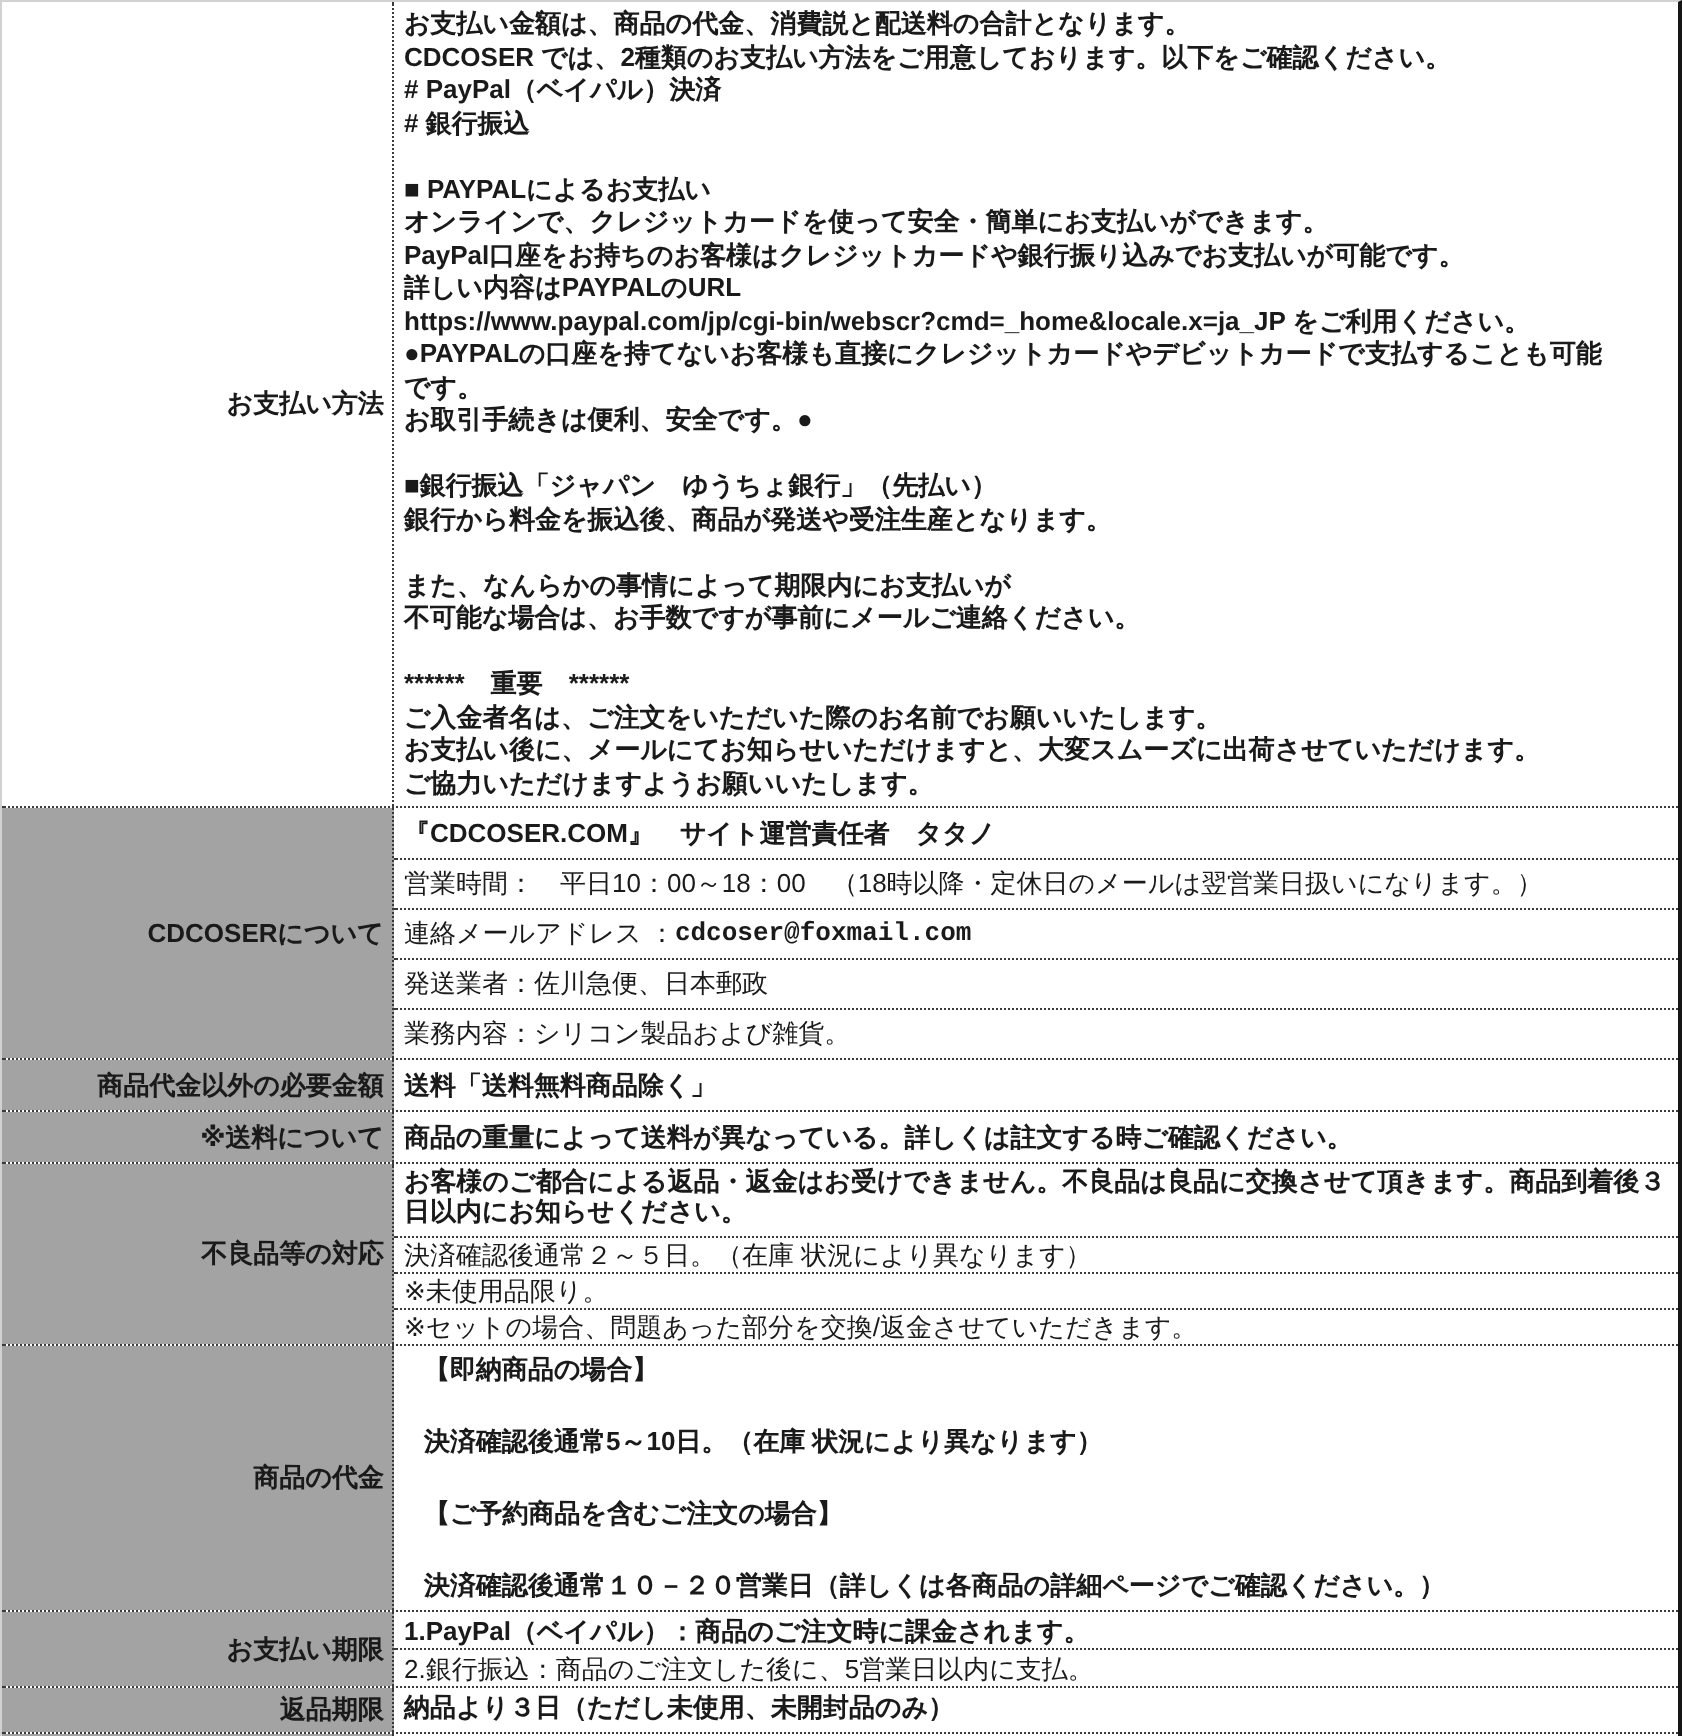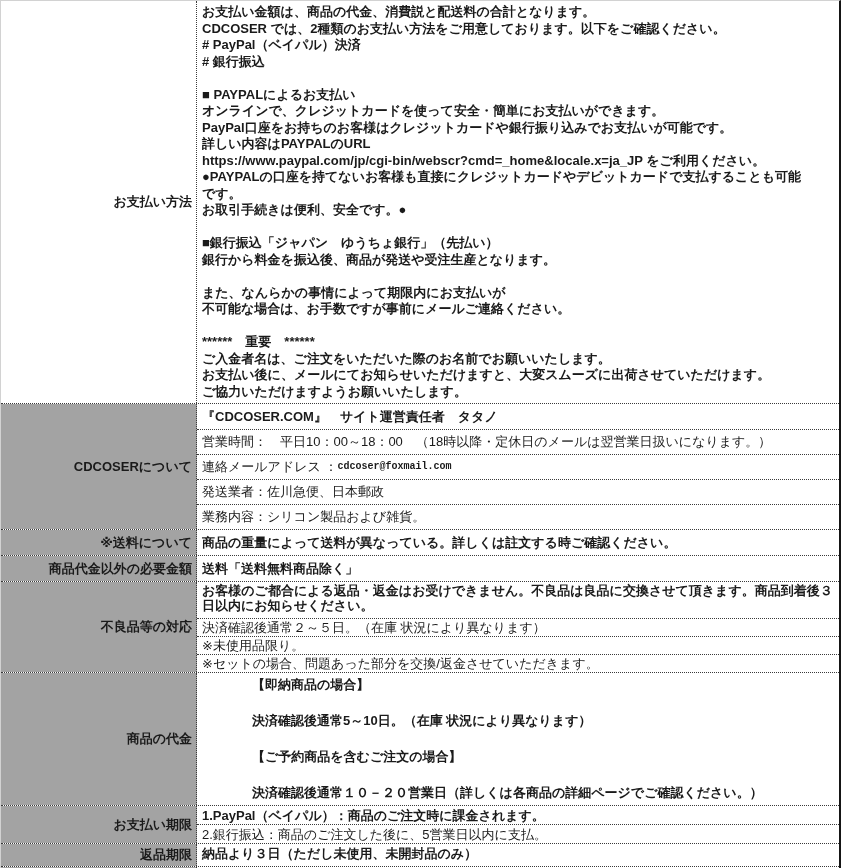--- a/index.html
+++ b/index.html
@@ -63,24 +63,23 @@
   .pre{white-space:pre-line;}
   .s0-content{
     line-height:16.5px;
     padding:3px 5px;
     min-height:391px;
   }
   .s5-content{
     line-height:18px;
     padding:3px 15px;
     min-height:119px;
-    margin-left:40px;
   }
   .grow{flex:1 1 auto;}
-  .email{font-weight:bold;font-family:"Liberation Mono","DejaVu Sans Mono",monospace;font-size:10px;text-align:right;}
+  .email{font-weight:bold;font-family:"Liberation Mono","DejaVu Sans Mono",monospace;font-size:13px;text-align:right;}
 </style>
 </head>
 <body>
 
 <div class="info-table">
 
   <div class="section">
     <div class="row-header">
       <span>お支払い方法</span>
     </div>
@@ -131,36 +130,36 @@
         <span>発送業者：佐川急便、日本郵政</span>
       </div>
       <div class="sub-row mid grow">
         <span>業務内容：シリコン製品および雑貨。</span>
       </div>
     </div>
   </div>
 
   <div class="section">
     <div class="row-header shaded">
+      <span>商品代金以外の必要金額</span>
+    </div>
+    <div class="content-col">
+      <div class="sub-row mid grow">
+        <span>送料「送料無料商品除く」</span>
+      </div>
+    </div>
+  </div>
+
+  <div class="section">
+    <div class="row-header shaded">
       <span>※送料について</span>
     </div>
     <div class="content-col">
       <div class="sub-row mid grow">
         <span>商品の重量によって送料が異なっている。詳しくは註文する時ご確認ください。</span>
-      </div>
-    </div>
-  </div>
-
-  <div class="section">
-    <div class="row-header shaded">
-      <span>商品代金以外の必要金額</span>
-    </div>
-    <div class="content-col">
-      <div class="sub-row mid grow">
-        <span>送料「送料無料商品除く」</span>
       </div>
     </div>
   </div>
 
   <div class="section">
     <div class="row-header shaded">
       <span>不良品等の対応</span>
     </div>
     <div class="content-col">
       <div class="sub-row tight grow" style="min-height:36px;">お客様のご都合による返品・返金はお受けできません。不良品は良品に交換させて頂きます。商品到着後３日以内にお知らせください。</div>

